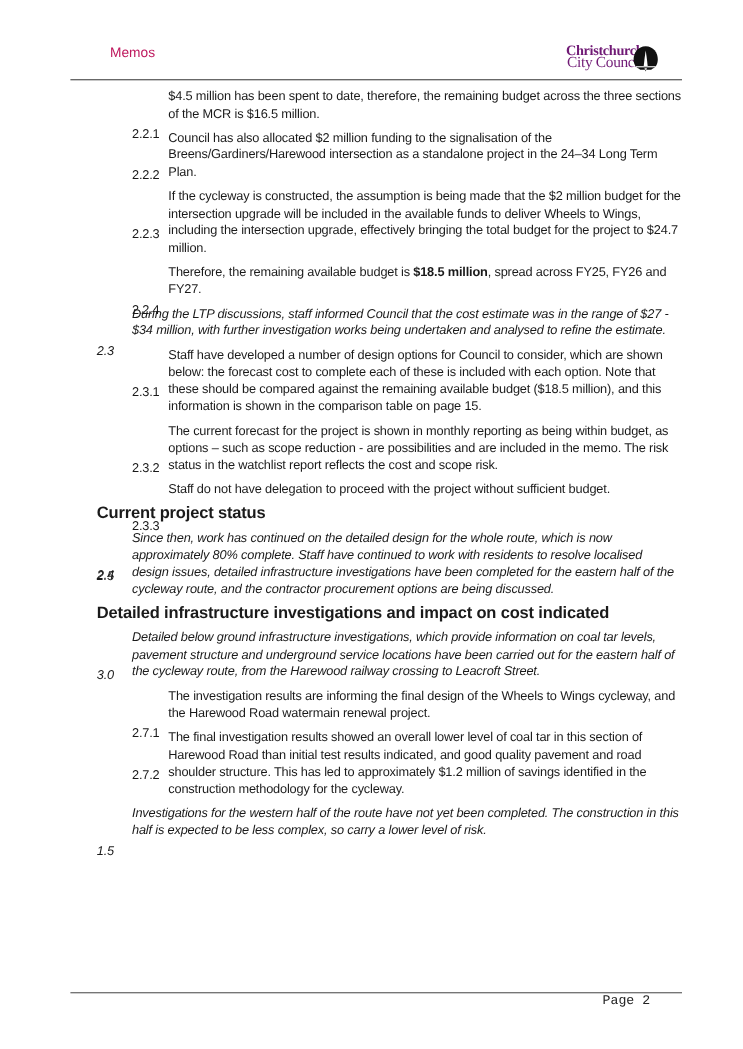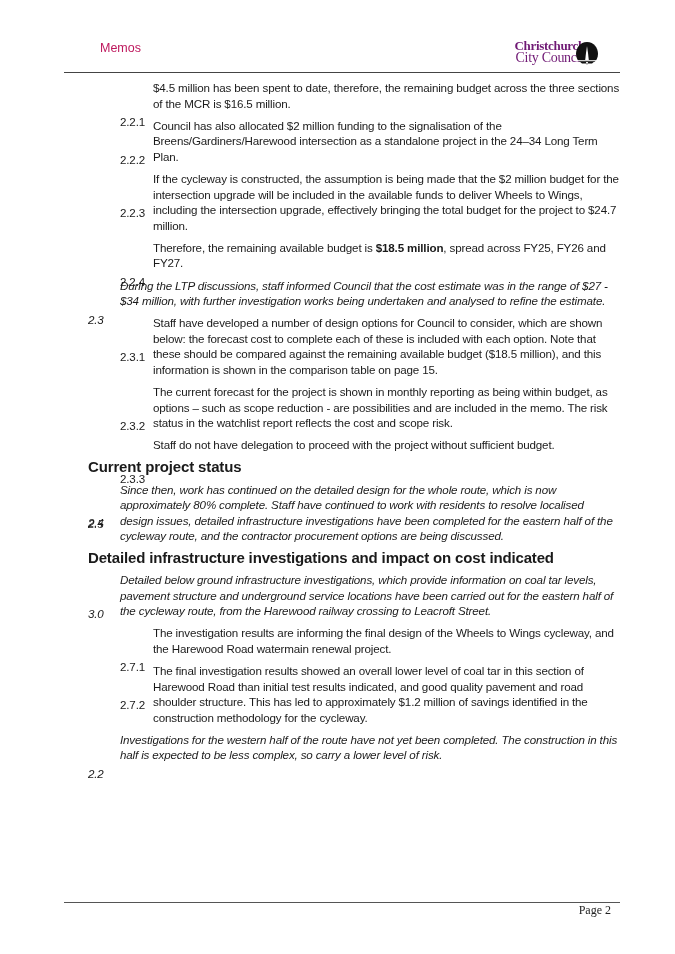--- a/index.html
+++ b/index.html
@@ -27,23 +27,23 @@
     .logo-icon { position: absolute; right: 6px; top: 1px; width: 24px; height: 26px; }
     .rule-top {
       position: absolute; left: 64px; top: 72px; width: 556px; height: 0;
       border-top: 1.5px solid #444;
     }
     .rule-bottom {
       position: absolute; left: 64px; top: 902px; width: 556px; height: 0;
       border-top: 1.5px solid #555;
     }
     .footer-page {
-      position: absolute; right: 64px; top: 903px;
+      position: absolute; right: 84px; top: 903px;
       font-size: 12px; color: #222;
-      font-family: Liberation Serif, serif;
+      font-family: Liberation Mono, monospace;
     }
     .body-content {
       position: absolute; left: 88px; top: 80px; width: 532px;
       font-size: 11.6px; line-height: 15.6px; letter-spacing: -0.15px;
       font-family: "Liberation Sans", sans-serif;
     }
     .para { position: relative; margin: 0 0 6.5px 0; }
     .para .num { position: absolute; left: 0; top: 0; margin-top: 34px; }
     .level1 { padding-left: 32px; font-style: italic; }
     .level2 { padding-left: 65px; }
@@ -126,19 +126,19 @@
   </div>
   <div class="para level2">
     <span class="num">2.7.1</span>
     <span>The investigation results are informing the final design of the Wheels to Wings cycleway, and the Harewood Road watermain renewal project.</span>
   </div>
   <div class="para level2">
     <span class="num">2.7.2</span>
     <span>The final investigation results showed an overall lower level of coal tar in this section of Harewood Road than initial test results indicated, and good quality pavement and road shoulder structure. This has led to approximately $1.2 million of savings identified in the construction methodology for the cycleway.</span>
   </div>
   <div class="para level1">
-    <span class="num">2.2</span>
+    <span class="num">1.5</span>
     <span>Investigations for the western half of the route have not yet been completed. The construction in this half is expected to be less complex, so carry a lower level of risk.</span>
   </div>
 </div>
 
 <div class="rule-bottom"></div>
 <div class="footer-page">Page 2</div>
 
 </body></html>

